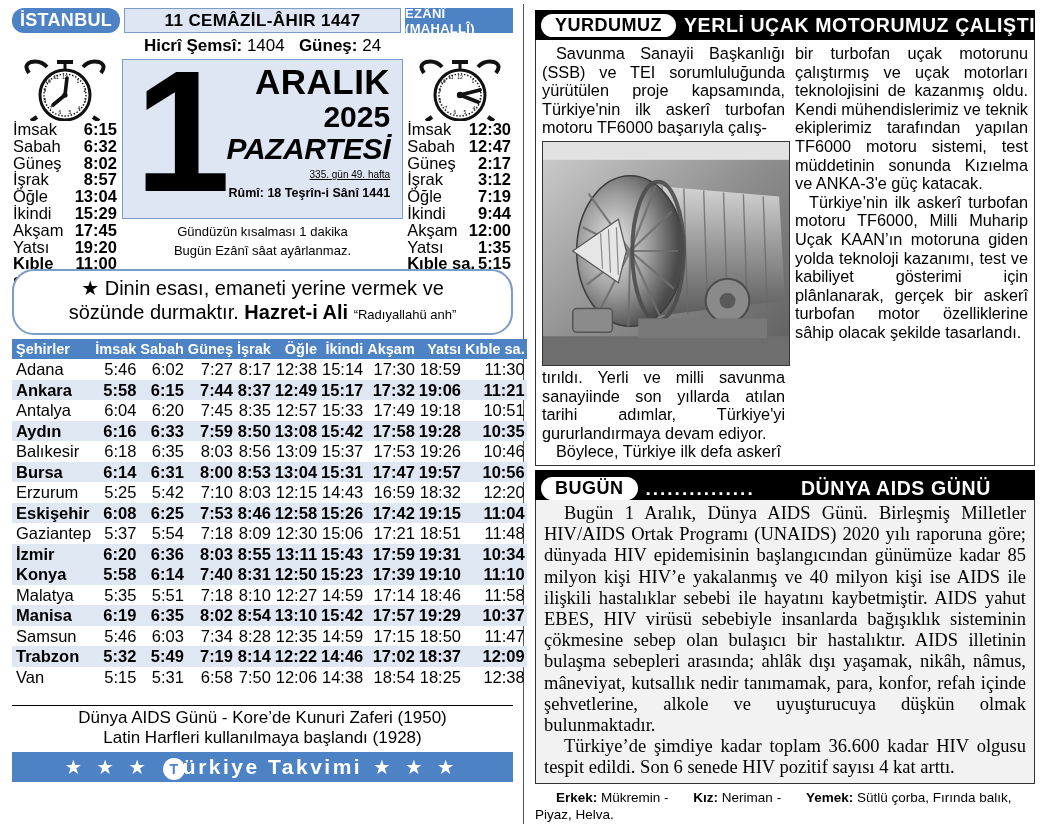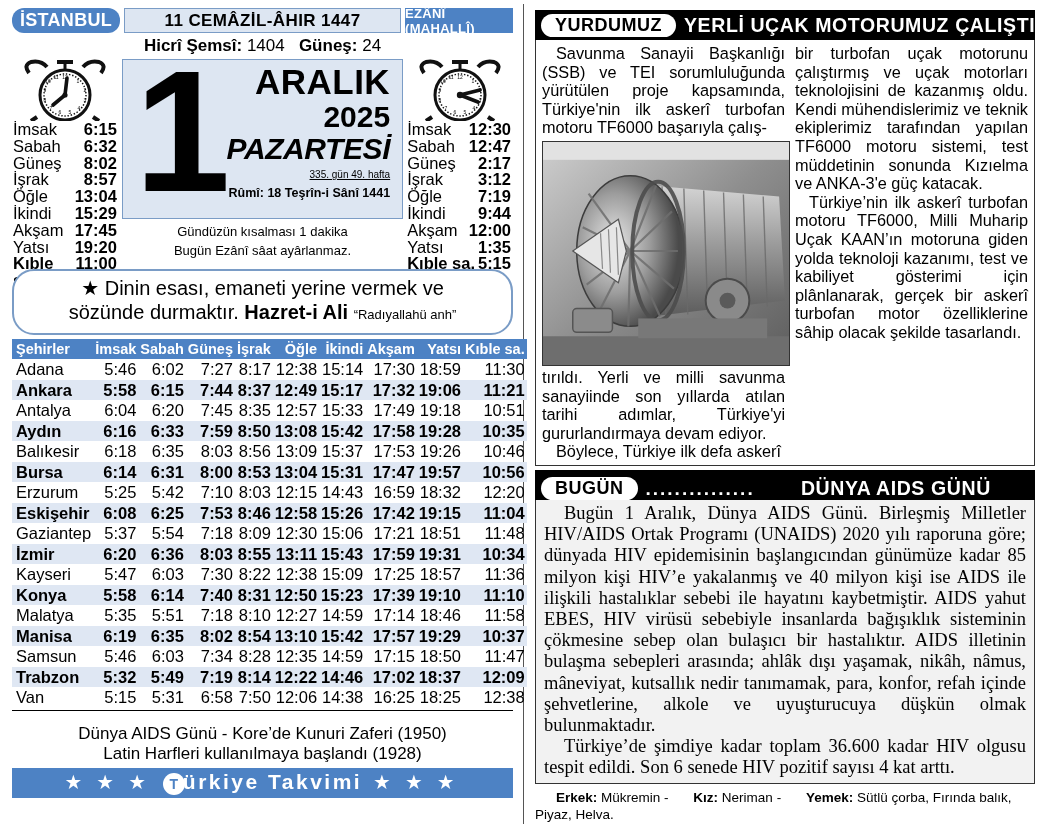--- a/index.html
+++ b/index.html
@@ -80,21 +80,21 @@
   table.cities th {
     background:#4d82c4; color:#fff; font-size:14.5px; font-weight:bold;
     padding:2px 2px; text-align:right; white-space:nowrap;
   }
   table.cities th.first { text-align:left; padding-left:4px; }
   table.cities td { font-size:16.5px; padding:0px 2px; text-align:right; white-space:nowrap; line-height:20.5px;}
   table.cities td.first { text-align:left; padding-left:4px; }
   table.cities tr.alt { background:#dfe7f3; }
   table.cities tr.alt td { font-weight:bold; }
 
-  .events { border-top:1px solid #000; margin-top:2px; padding-top:13px; text-align:center; font-size:17px; line-height:20px; }
+  .events { border-top:1px solid #000; margin-top:18px; padding-top:2px; text-align:center; font-size:17px; line-height:20px; }
 
   .brandbar {
     margin-top:4px; background:#4d82c4; color:#fff; height:30px;
     display:flex; align-items:center; justify-content:center; gap:12px;
     font-weight:bold; font-size:21px; letter-spacing:2.5px;
   }
   .brandbar .stars { letter-spacing:6px; font-size:17px; }
   .brandbar .logo {
     display:inline-flex; align-items:center; justify-content:center;
     width:22px; height:22px; border-radius:50%; background:#fff; color:#4d82c4;
@@ -462,32 +462,20 @@
             <td>6:20</td>
             <td>6:36</td>
             <td>8:03</td>
             <td>8:55</td>
             <td>13:11</td>
             <td>15:43</td>
             <td>17:59</td>
             <td>19:31</td>
             <td>10:34</td>
           </tr>
-          <tr class="">
-            <td class="first">Kayseri</td>
-            <td>5:47</td>
-            <td>6:03</td>
-            <td>7:30</td>
-            <td>8:22</td>
-            <td>12:38</td>
-            <td>15:09</td>
-            <td>17:25</td>
-            <td>18:57</td>
-            <td>11:36</td>
-          </tr>
           <tr class="alt">
             <td class="first">Konya</td>
             <td>5:58</td>
             <td>6:14</td>
             <td>7:40</td>
             <td>8:31</td>
             <td>12:50</td>
             <td>15:23</td>
             <td>17:39</td>
             <td>19:10</td>
@@ -542,21 +530,21 @@
             <td>12:09</td>
           </tr>
           <tr class="">
             <td class="first">Van</td>
             <td>5:15</td>
             <td>5:31</td>
             <td>6:58</td>
             <td>7:50</td>
             <td>12:06</td>
             <td>14:38</td>
-            <td>16:25</td>
+            <td>18:54</td>
             <td>18:25</td>
             <td>12:38</td>
           </tr>
         </tbody>
     </table>
 
     <div class="events">
       <div>Dünya AIDS Günü - Kore’de Kunuri Zaferi (1950)</div>
       <div>Latin Harfleri kullanılmaya başlandı (1928)</div>
     </div>

